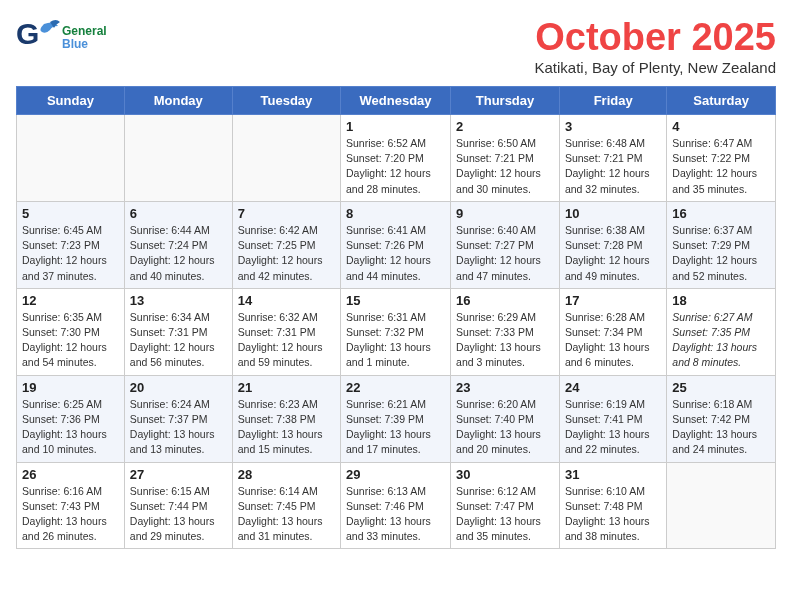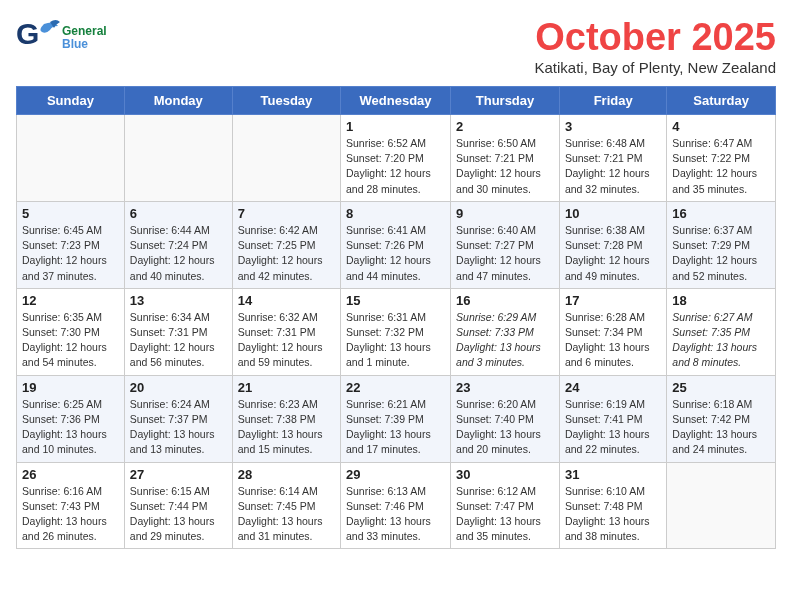--- a/index.html
+++ b/index.html
@@ -224,21 +224,21 @@
         </td>
         <td>
           <div class="day-number">15</div>
           <div class="day-info" style="white-space: pre-line;">Sunrise: 6:31 AM
 Sunset: 7:32 PM
 Daylight: 13 hours
 and 1 minute.</div>
         </td>
         <td>
           <div class="day-number">16</div>
-          <div class="day-info" style="white-space: pre-line; font-style: italic;">Sunrise: 6:29 AM
+          <div class="day-info" style="white-space: pre-line;">Sunrise: 6:29 AM
 Sunset: 7:33 PM
 Daylight: 13 hours
 and 3 minutes.</div>
         </td>
         <td>
           <div class="day-number">17</div>
           <div class="day-info" style="white-space: pre-line;">Sunrise: 6:28 AM
 Sunset: 7:34 PM
 Daylight: 13 hours
 and 6 minutes.</div>

